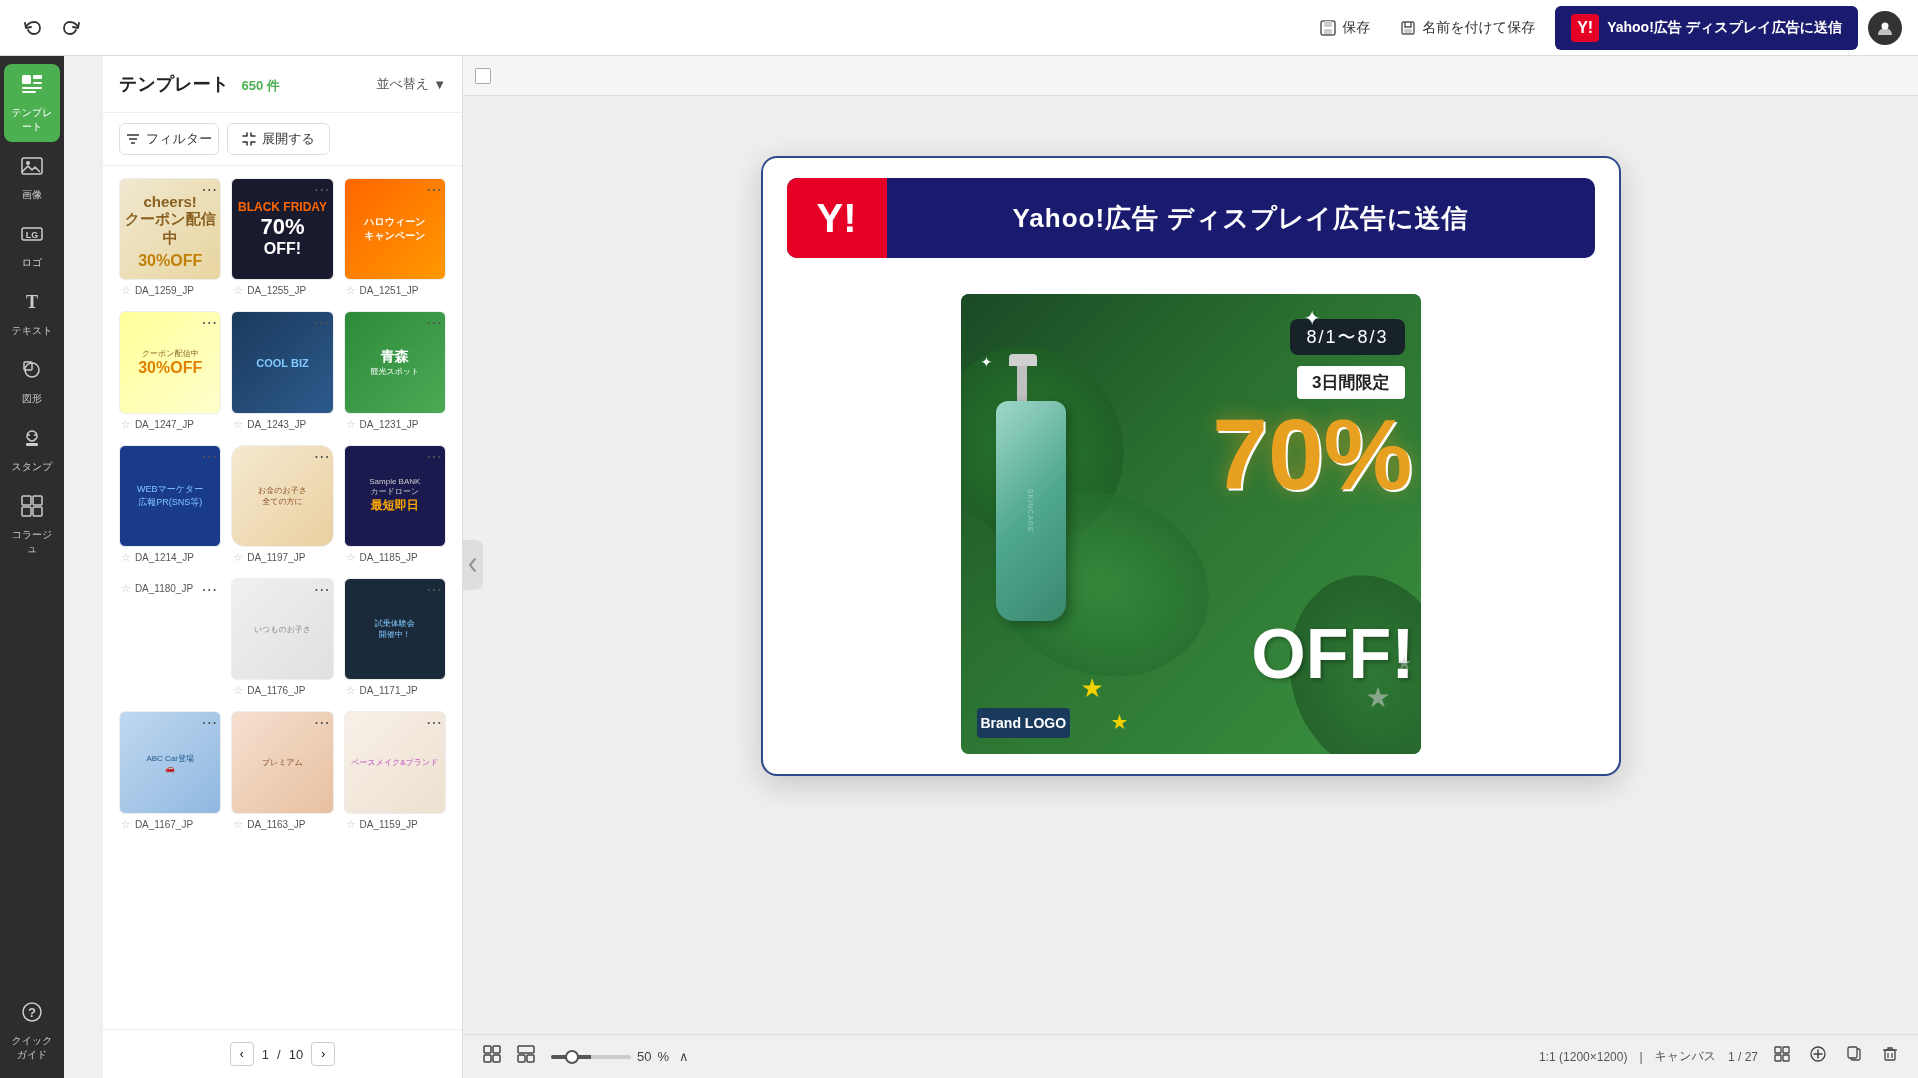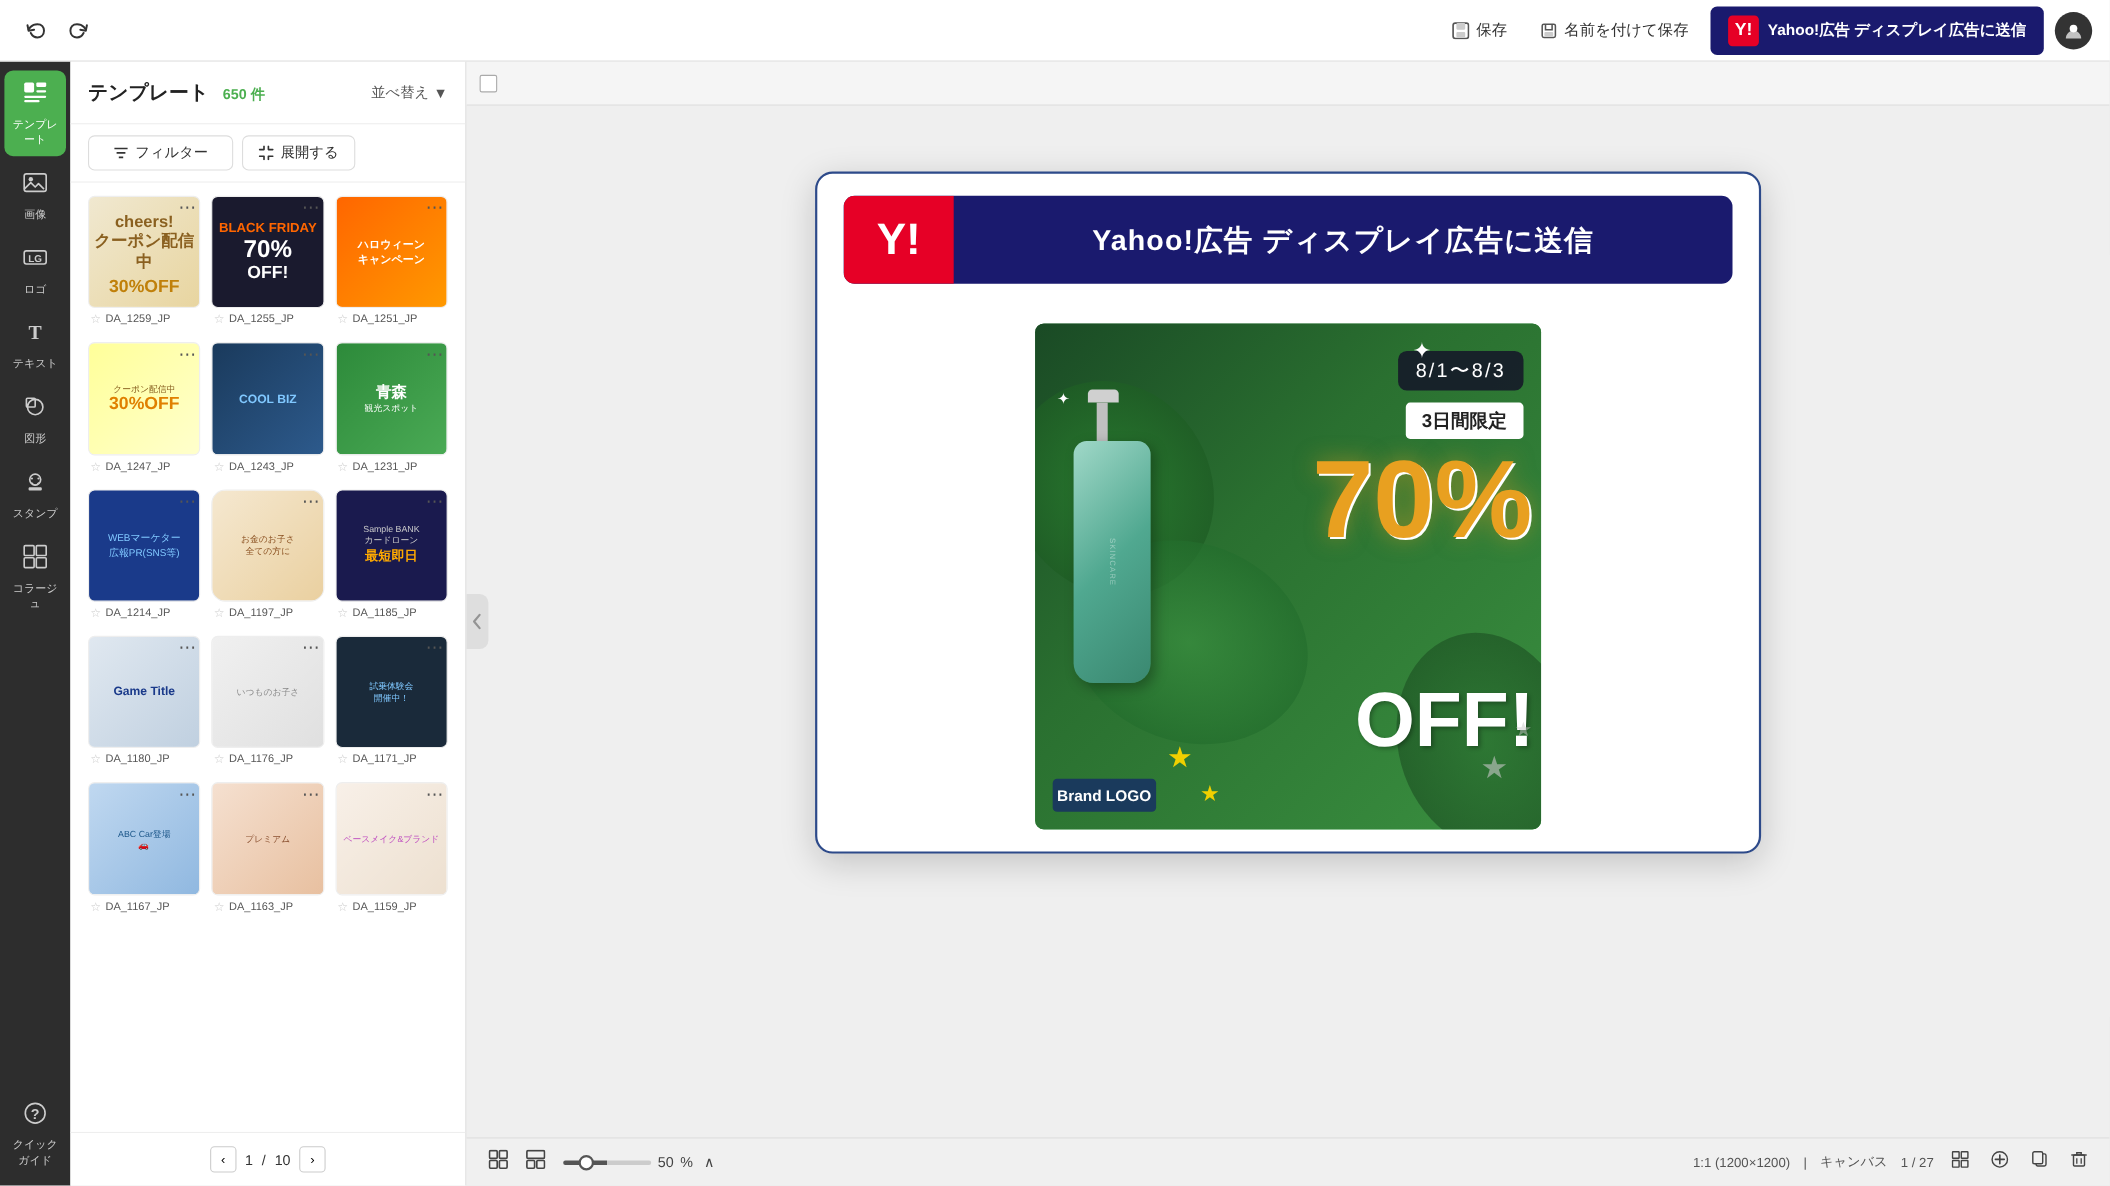--- a/index.html
+++ b/index.html
@@ -105,20 +105,21 @@
     .nav-spacer { flex: 1; }
 
     
     .panel {
       width: 360px;
       background: #fff;
       border-right: 1px solid #ddd;
       display: flex;
       flex-direction: column;
       flex-shrink: 0;
+      margin-left: 39px;
     }
     .panel-header {
       padding: 16px;
       border-bottom: 1px solid #eee;
       display: flex;
       align-items: center;
       justify-content: space-between;
     }
     .panel-title { font-size: 18px; font-weight: bold; color: #222; }
     .panel-count { color: #4CAF50; font-size: 13px; font-weight: bold; margin-left: 8px; }
@@ -126,21 +127,21 @@
     .panel-filters {
       padding: 10px 16px;
       display: flex;
       gap: 8px;
       border-bottom: 1px solid #eee;
     }
     .filter-btn {
       background: none;
       border: 1px solid #ddd;
       border-radius: 6px;
-      padding: 6px 22px;
+      padding: 6px 6px;
       cursor: pointer;
       font-size: 13px;
       display: flex; align-items: center; gap: 6px;
       color: #333;
     }
     .expand-btn {
       background: none;
       border: 1px solid #ddd;
       border-radius: 6px;
       padding: 6px 14px;
@@ -668,25 +669,20 @@
           </div>
         </div>
         <button class="template-more">⋯</button>
         <div class="template-footer">
           <span class="star-icon">☆</span>
           <span class="template-name">DA_1185_JP</span>
         </div>
       </div>
 
       <div class="template-item">
-        <div class="template-thumb thumb-10">
-          <div class="thumb-content">
-            <div style="color:#1a3a8a;font-weight:bold;font-size:11px;">Game Title</div>
-          </div>
-        </div>
         <button class="template-more">⋯</button>
         <div class="template-footer">
           <span class="star-icon">☆</span>
           <span class="template-name">DA_1180_JP</span>
         </div>
       </div>
       <div class="template-item">
         <div class="template-thumb thumb-11">
           <div class="thumb-content">
             <div style="font-size:8px;color:#888;text-align:center;">いつものお子さ</div>

